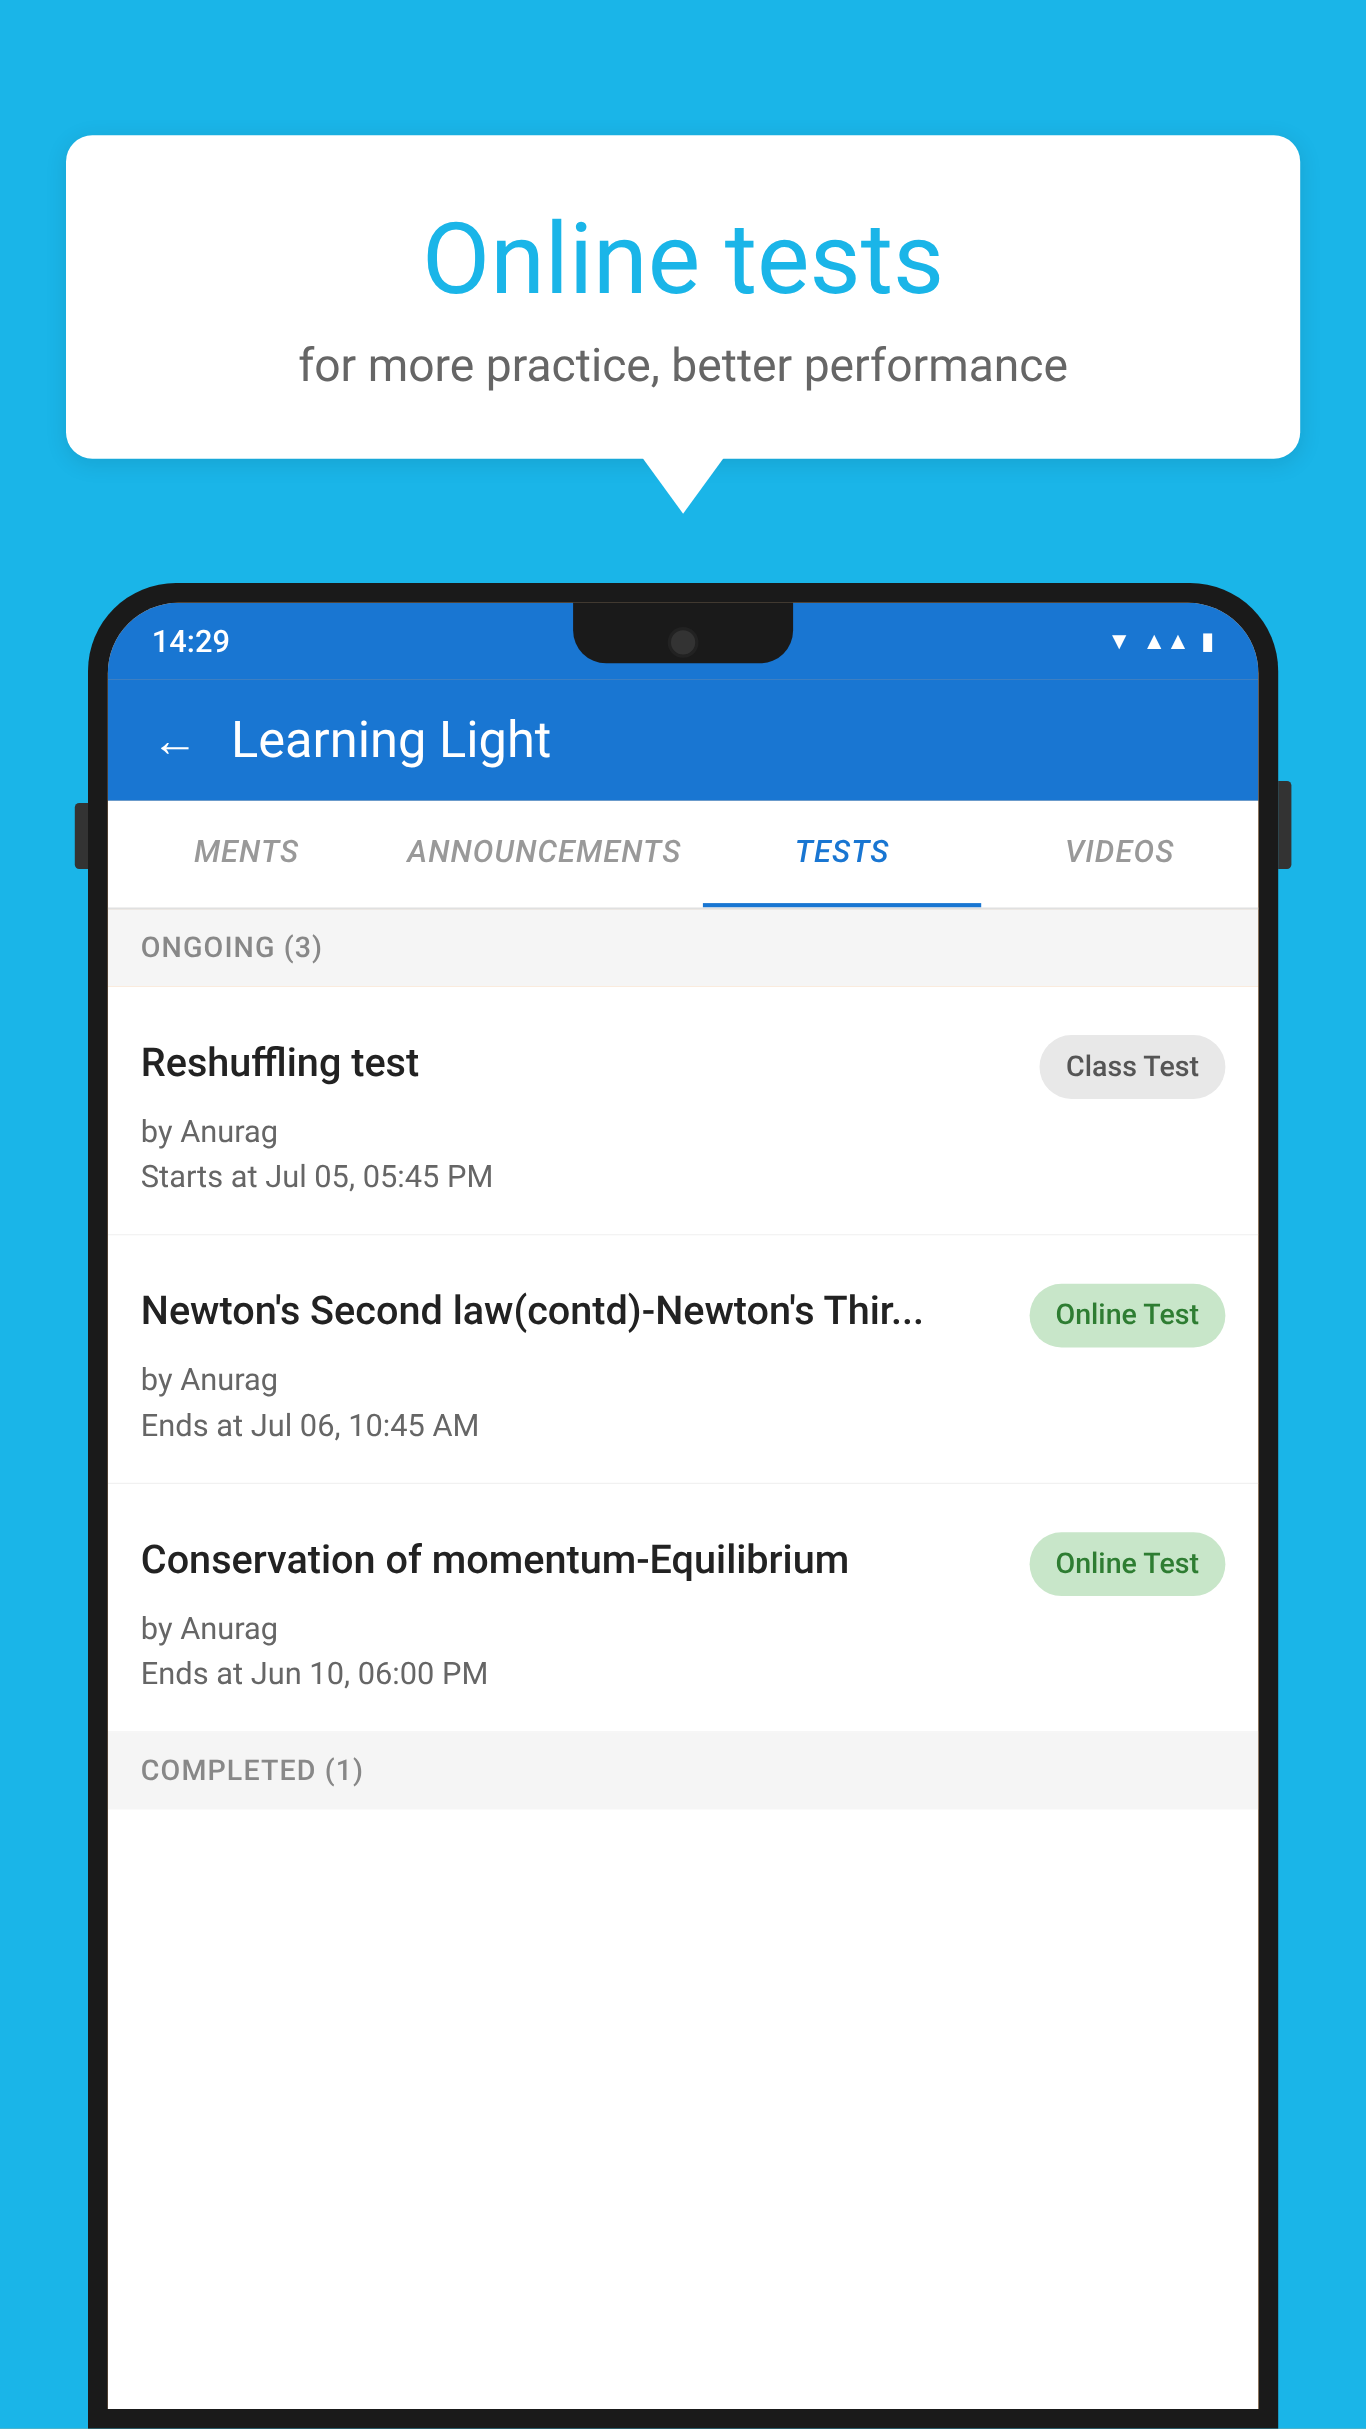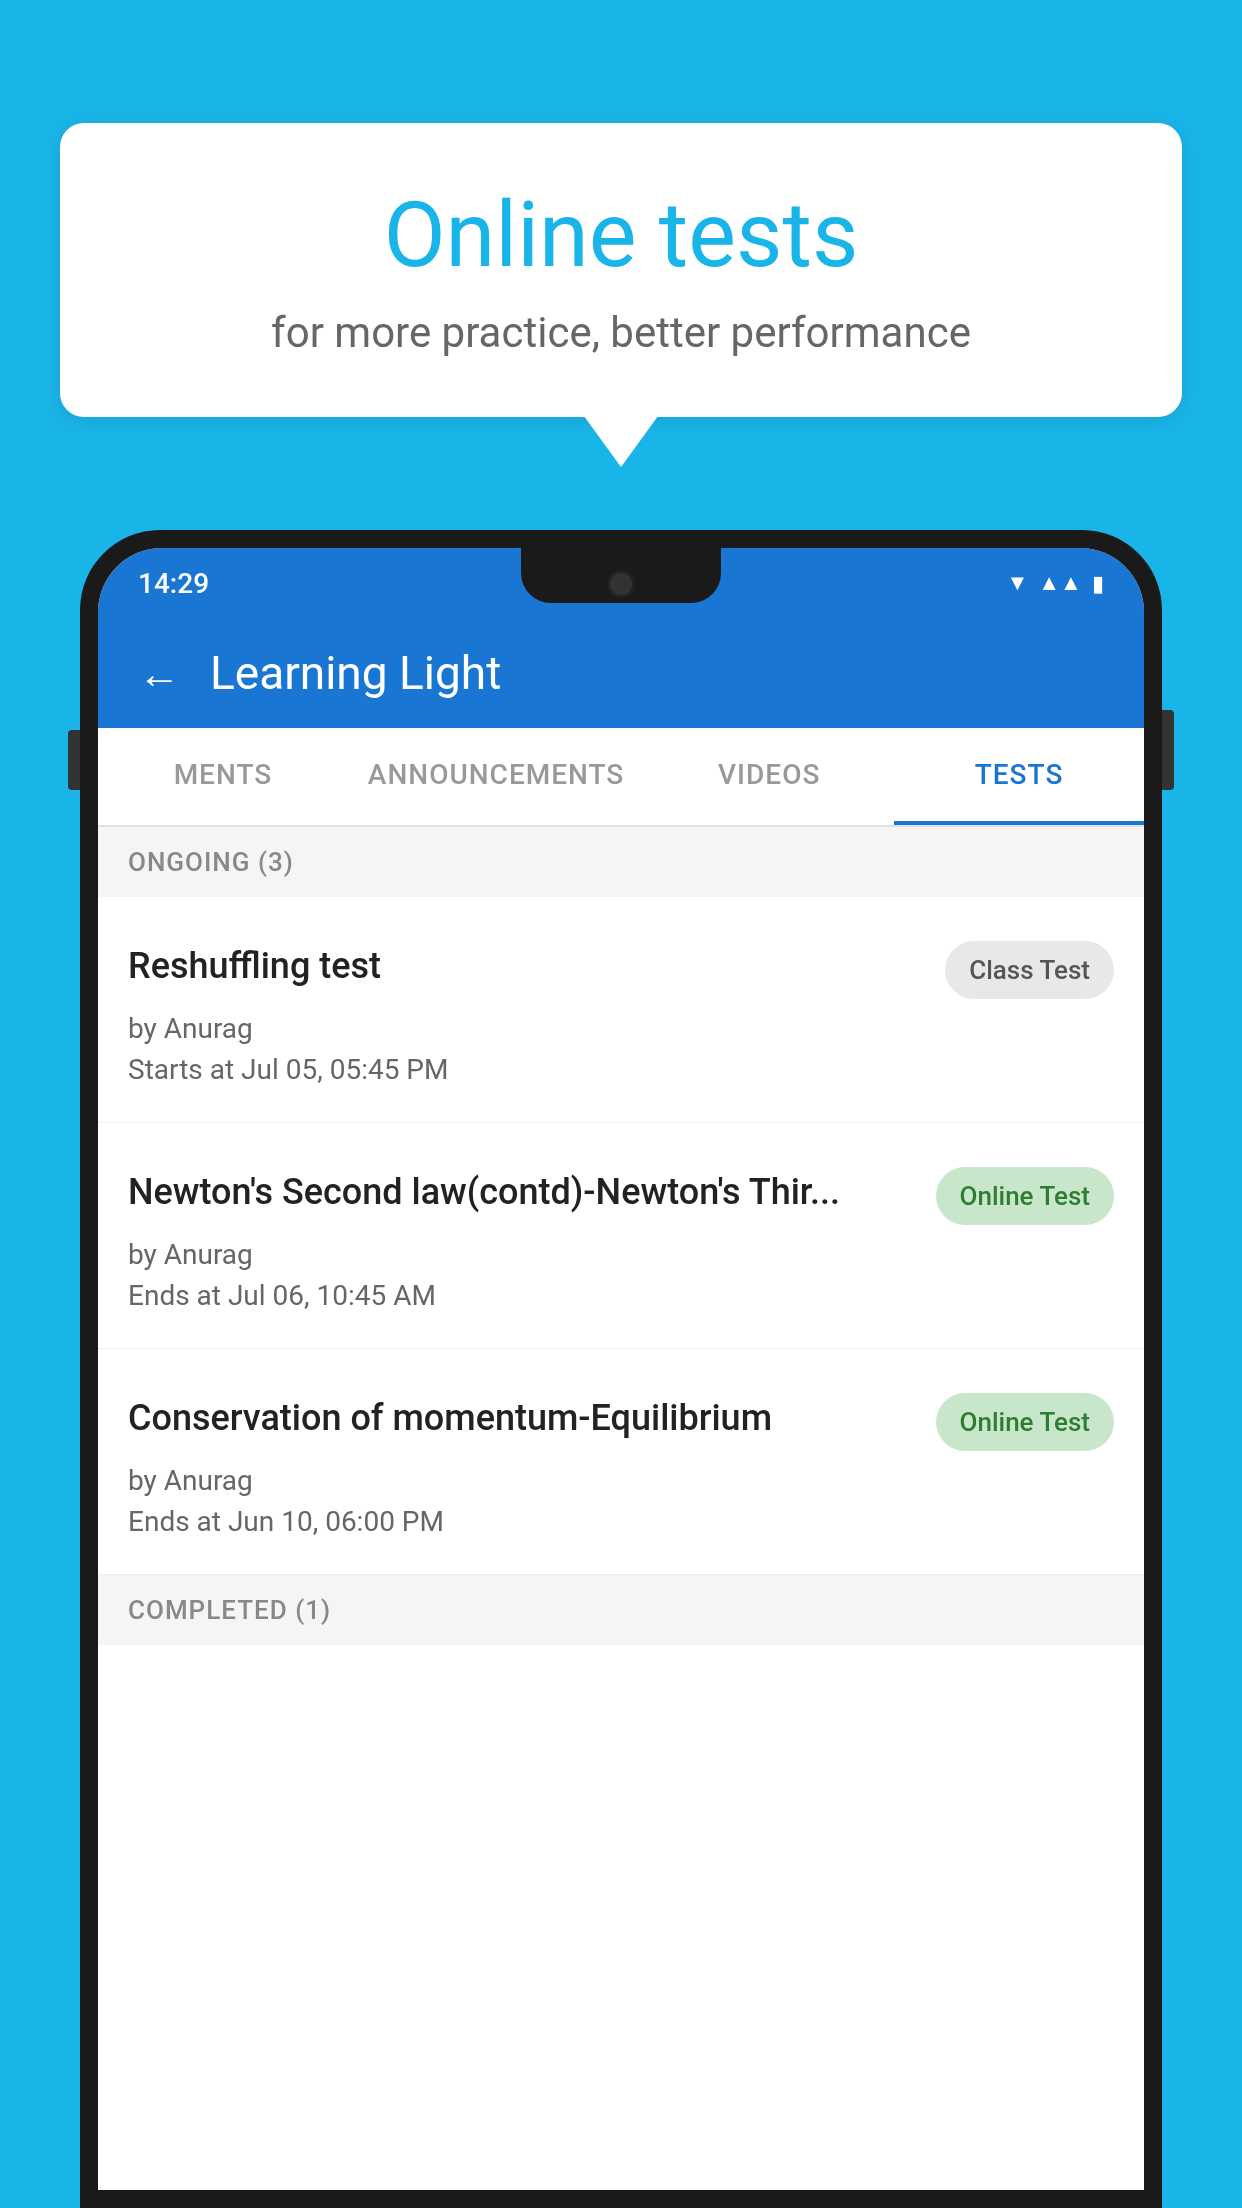--- a/index.html
+++ b/index.html
@@ -183,20 +183,21 @@
       font-size: 46px;
       font-weight: 400;
     }
 
     
     .tabs-container {
       background: white;
       display: flex;
       border-bottom: 2px solid #e0e0e0;
       overflow-x: hidden;
+      font-style: italic;
     }
 
     .tab {
       padding: 30px 20px;
       font-size: 28px;
       color: #999;
       font-weight: 500;
       letter-spacing: 1px;
       text-transform: uppercase;
       cursor: pointer;
@@ -356,22 +357,22 @@
       </div>
 
       <div class="app-bar">
         <span class="back-arrow">←</span>
         <span class="app-title">Learning Light</span>
       </div>
 
       <div class="tabs-container">
         <div class="tab">MENTS</div>
         <div class="tab">ANNOUNCEMENTS</div>
+        <div class="tab active">TESTS</div>
         <div class="tab">VIDEOS</div>
-        <div class="tab active">TESTS</div>
       </div>
 
 
       <div class="section-header">
         <span class="section-title">ONGOING (3)</span>
       </div>
 
       <div class="tests-list">
 
         <div class="test-item">

